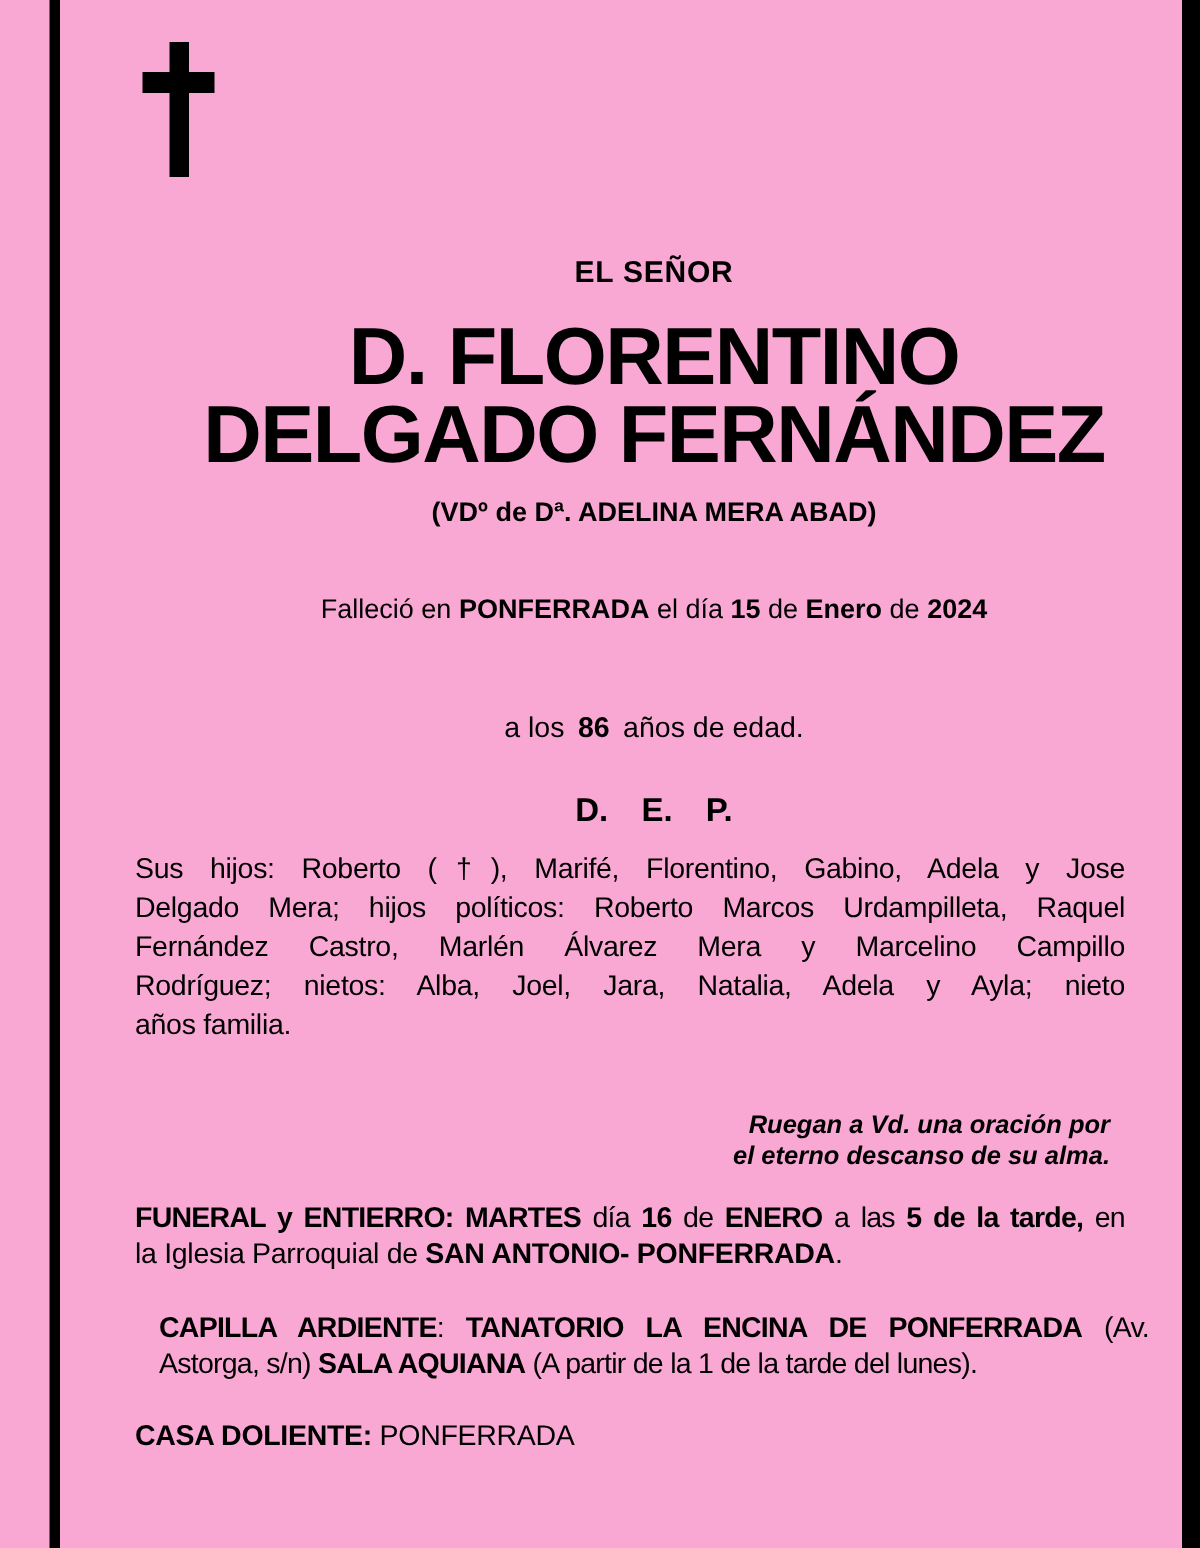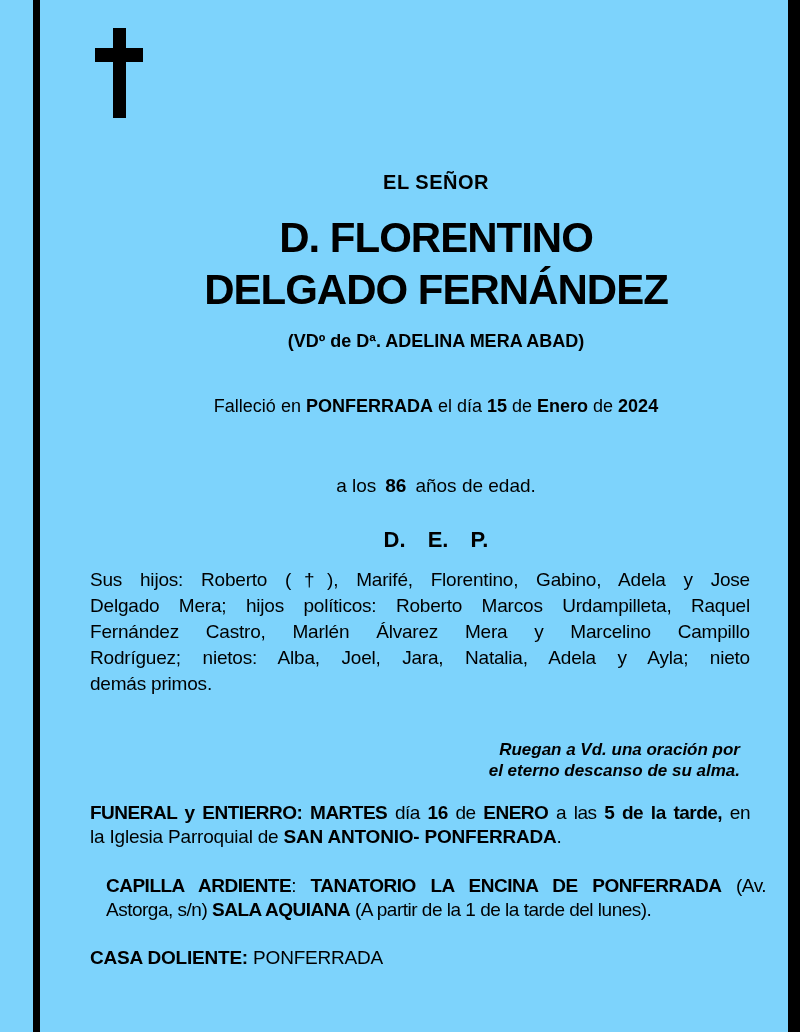--- a/index.html
+++ b/index.html
@@ -1,30 +1,30 @@
 <!DOCTYPE html>
 <html><head>
 <meta charset="utf-8">
 <style>
   html,body{margin:0;padding:0;background:#ffffff;}
   .sheet{
-    position:relative;width:800px;height:1032px;background:#7dd3fc;color:#000000;
+    position:relative;width:800px;height:1032px;background:#f9a8d4;color:#000000;
     font-family:"Liberation Sans", sans-serif;overflow:hidden;
   }
   .rule{position:absolute;top:0;height:100%;background:#000000;}
   .rule-left{left:33px;width:7px;}
   .rule-right{left:788px;width:12px;}
   .cross{position:absolute;left:0;top:0;}
   .cross-v{position:absolute;left:113px;top:28px;width:13px;height:90px;background:#000000;}
   .cross-h{position:absolute;left:95px;top:48px;width:48px;height:14px;background:#000000;}
   .blk{position:absolute;left:90px;width:692px;}
   .center{text-align:center;}
   .body-w{width:660px;letter-spacing:-0.2px;}
   .header{top:171px;font-size:20px;font-weight:bold;letter-spacing:0.5px;}
-  .title{top:212px;font-size:42px;font-weight:bold;line-height:52px;letter-spacing:-1px;}
+  .title{top:212px;font-size:54px;font-weight:bold;line-height:52px;letter-spacing:-1px;}
   .widow{top:331px;font-size:18px;font-weight:bold;}
   .death{top:396px;font-size:18px;}
   .age{top:439px;font-size:19px;margin-top:36px;}
   .age-num{font-weight:bold;margin:0 9px;}
   .sacraments{top:484px;font-size:19px;}
   .dep{top:527px;font-size:22px;font-weight:bold;word-spacing:16px;}
   .family{top:567px;font-size:19px;line-height:26px;}
   .jline{text-align:justify;text-align-last:justify;}
   .tight{letter-spacing:-0.5px;}
   .prayer{top:739px;width:650px;font-size:17px;font-weight:bold;font-style:italic;line-height:21px;text-align:right;}
@@ -64,21 +64,21 @@
   </div>
 
 
   <div class="blk center dep">D. E. P.</div>
 
   <div class="blk body-w family">
     <div class="jline">Sus hijos: Roberto (†), Marifé, Florentino, Gabino, Adela y Jose</div>
     <div class="jline">Delgado Mera; hijos políticos: Roberto Marcos Urdampilleta, Raquel</div>
     <div class="jline">Fernández Castro, Marlén Álvarez Mera y Marcelino Campillo</div>
     <div class="jline">Rodríguez; nietos: Alba, Joel, Jara, Natalia, Adela y Ayla; nieto</div>
-    <div>demás primos.</div>
+    <div>años familia.</div>
   </div>
 
   <div class="blk prayer">
     <div>Ruegan a Vd. una oración por</div>
     <div>el eterno descanso de su alma.</div>
   </div>
 
   <div class="blk body-w funeral">
     <div class="jline tight">
       <span class="b">FUNERAL y ENTIERRO: MARTES</span><span> día </span><span class="b">16</span><span> de </span><span class="b">ENERO</span><span> a las </span><span class="b">5 de la tarde,</span><span> en</span>

